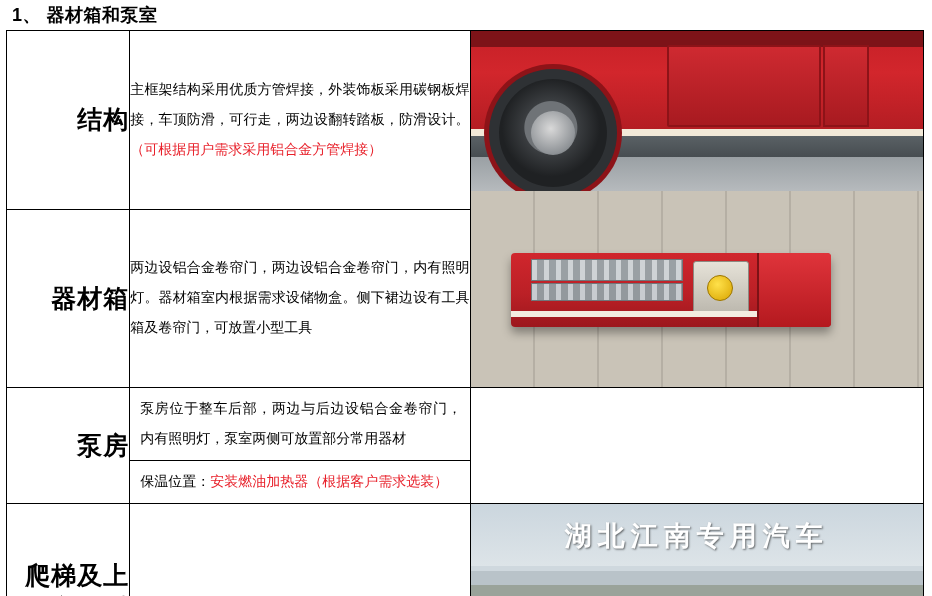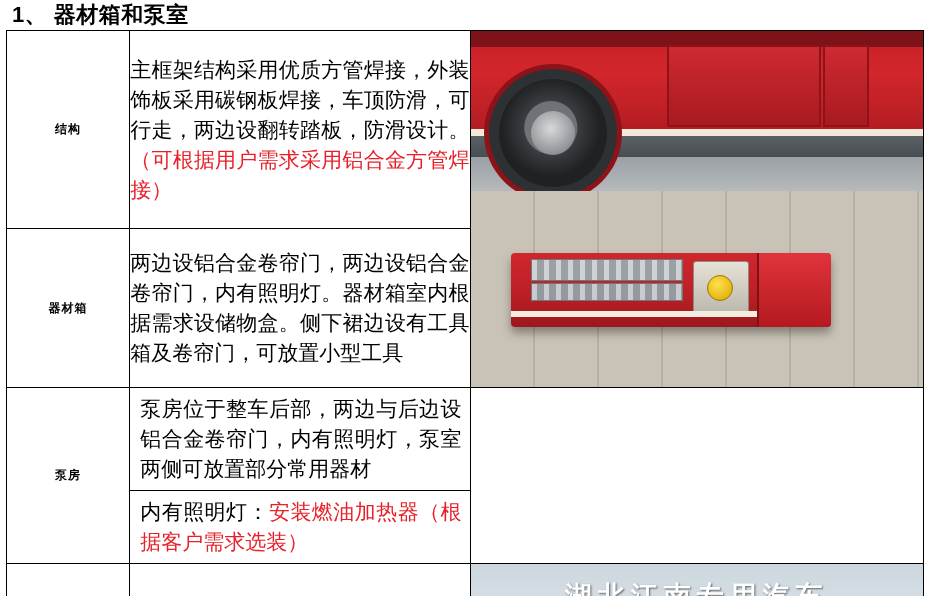--- a/index.html
+++ b/index.html
@@ -17,52 +17,52 @@
   .page {
     position: relative;
     width: 932px;
     height: 596px;
     box-sizing: border-box;
     padding: 4px 6px 0 6px;
   }
   .heading {
     font-family: "Liberation Sans", sans-serif;
     font-weight: bold;
-    font-size: 22px;
+    font-size: 18px;
     line-height: 22px;
     padding-left: 6px;
     margin-bottom: 4px;
     letter-spacing: 0.5px;
   }
   table.spec {
     border-collapse: collapse;
     table-layout: fixed;
     width: 918px;
     border: 1.5px solid #000;
   }
   table.spec td {
     border: 1.5px solid #000;
     vertical-align: middle;
     padding: 0;
   }
   td.label {
     width: 108px;
-    text-align: center;
-    font-size: 12px;
+    text-align: right;
+    font-size: 25px;
     font-weight: bold;
     font-family: "Liberation Sans", sans-serif;
     letter-spacing: 1px;
   }
   td.desc {
     width: 300px;
     padding: 6px 8px 6px 10px;
-    font-size: 21px;
+    font-size: 14px;
     line-height: 30px;
     text-align: justify;
-    font-family: Liberation Sans, sans-serif;
+    font-family: Liberation Mono, monospace;
   }
   td.desc .red {
     color: #e8202a;
   }
   td.imgcell {
     width: 400px;
     padding: 0;
     vertical-align: top;
     background: #ffffff;
   }
@@ -280,21 +280,21 @@
         </td>
       </tr>
 
       <tr>
         <td class="label">泵房</td>
         <td class="desc" style="padding:0;">
           <div class="subrow-top" style="padding:6px 8px 6px 10px;">
             <span>泵房位于整车后部，两边与后边设铝合金卷帘门，内有照明灯，泵室两侧可放置部分常用器材</span>
           </div>
           <div style="padding:6px 8px 6px 10px;">
-            <span>内有照明灯：</span><span class="red">安装燃油加热器（根据客户需求选装）</span>
+            <span>保温位置：</span><span class="red">安装燃油加热器（根据客户需求选装）</span>
           </div>
         </td>
         <td class="imgcell"></td>
       </tr>
 
       <tr>
         <td class="label">爬梯及上车拉手</td>
         <td class="desc">
           
         </td>

